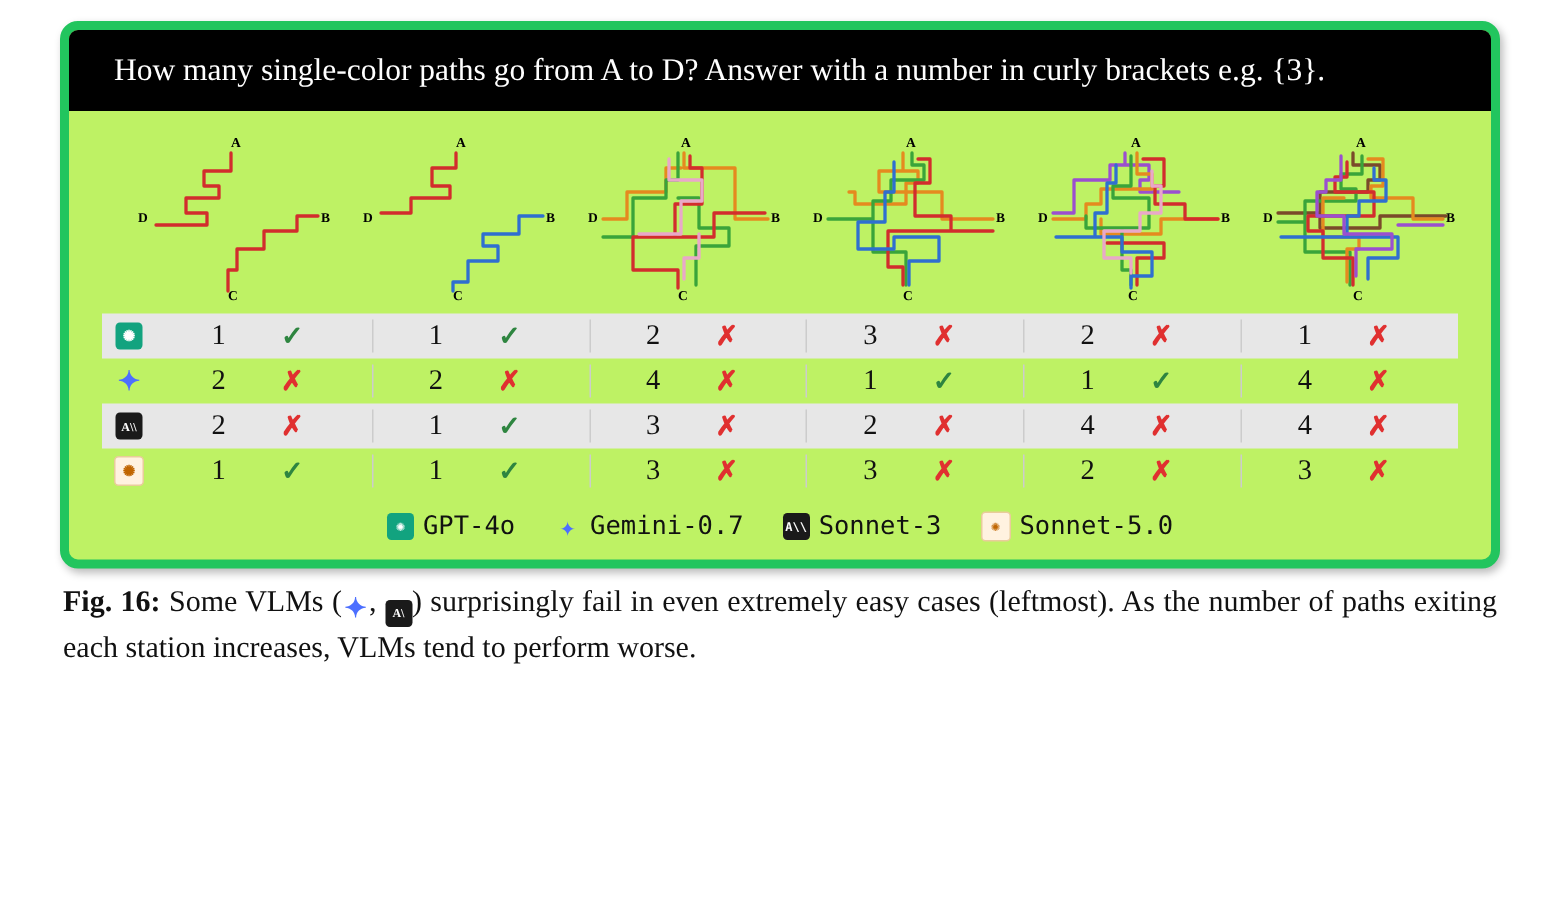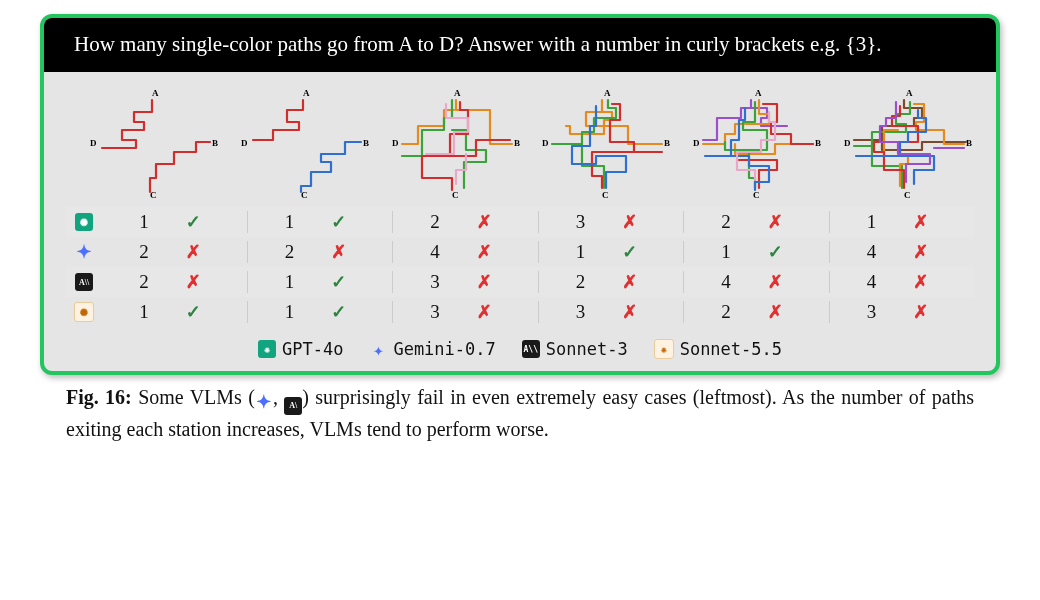--- a/index.html
+++ b/index.html
@@ -10,42 +10,42 @@
   --green:#2e8540;
   --red:#e03030;
   --gemini:#4c6fff;
   --openai:#12a37f;
   --anthro:#1a1a1a;
   --sonnet35:#fff2e0;
   --shadow:#bbb;
 }
 html,body{margin:0;padding:0;background:var(--bg);width:1040px;height:600px;overflow:hidden;}
 body{font-family:Georgia,'Times New Roman',serif;color:#111;}
-.panel{margin:14px 40px 8px 40px;border:4px solid #22c55e;border-radius:12px;box-shadow:2px 3px 6px var(--shadow);overflow:hidden;background:#e5e5e5;}
+.panel{margin:14px 40px 8px 40px;border:6px solid #22c55e;border-radius:12px;box-shadow:2px 3px 6px var(--shadow);overflow:hidden;background:#bef264;}
 .header{background:var(--black);color:#fff;padding:12px 30px 14px 30px;font-size:21px;line-height:1.35;text-align:justify;}
 .maps{display:flex;justify-content:space-between;padding:14px 18px 6px 40px;gap:6px;}
 .maps svg{display:block;}
 .table{padding:0 22px 10px 22px;}
 .row{display:flex;align-items:center;height:30px;}
 .row.alt{background:var(--ltgray);}
 .icon-cell{width:36px;display:flex;justify-content:center;}
 .col{flex:1 1 0;display:flex;align-items:center;position:relative;}
 .col+ .col{border-left:1px solid var(--midgray);}
 .num{font-family:Georgia,serif;font-size:19px;width:58%;text-align:center;}
 .mark{width:42%;text-align:left;font-weight:bold;font-size:18px;}
 .mark.ok{color:var(--green);}
 .mark.bad{color:var(--red);}
 .badge{display:inline-flex;align-items:center;justify-content:center;width:18px;height:18px;border-radius:3px;font-size:10px;font-weight:bold;}
 .b-openai{background:var(--openai);color:#fff;}
 .b-gem{color:var(--gemini);font-size:18px;background:none;}
 .b-anth{background:var(--anthro);color:#fff;font-size:8px;}
 .b-s35{background:var(--sonnet35);color:#c06500;border:1px solid #e9cc9a;font-size:10px;}
 .legend{display:flex;justify-content:center;gap:26px;padding:2px 0 12px 0;font-family:"Menlo","Consolas",monospace;font-size:17px;align-items:center;}
 .legend .item{display:flex;align-items:center;gap:6px;}
-.caption{padding:0 66px;font-size:20px;line-height:1.42;text-align:justify;}
+.caption{padding:0 42px;font-size:20px;line-height:1.42;text-align:justify;}
 .caption .strong{font-weight:bold;}
 .inline-icon{display:inline-flex;vertical-align:-0.2em;}
 .inline-icon .b-anth{width:18px;height:18px;}
 </style>
 </head>
 <body>
 
 <div class="panel">
   <div class="header">How many single-color paths go from A to D? Answer with a number in curly brackets e.g. {3}.</div>
 
@@ -270,21 +270,21 @@
       <div class="item">
         <span class="badge b-gem">✦</span>
         <span>Gemini-0.7</span>
       </div>
       <div class="item">
         <span class="badge b-anth">A\\</span>
         <span>Sonnet-3</span>
       </div>
       <div class="item">
         <span class="badge b-s35">✺</span>
-        <span>Sonnet-5.5</span>
+        <span>Sonnet-5.0</span>
       </div>
     </div>
 </div>
 
 <div class="caption">
   <span class="strong">Fig. 16:</span><span> Some VLMs (</span><span class="inline-icon">
       <span class="badge b-gem">✦</span>
     </span><span>, </span><span class="inline-icon">
       <span class="badge b-anth">A\</span>
     </span><span>) surprisingly fail in even extremely easy cases (leftmost). As the number of paths exiting each station increases, VLMs tend to perform worse.</span>

